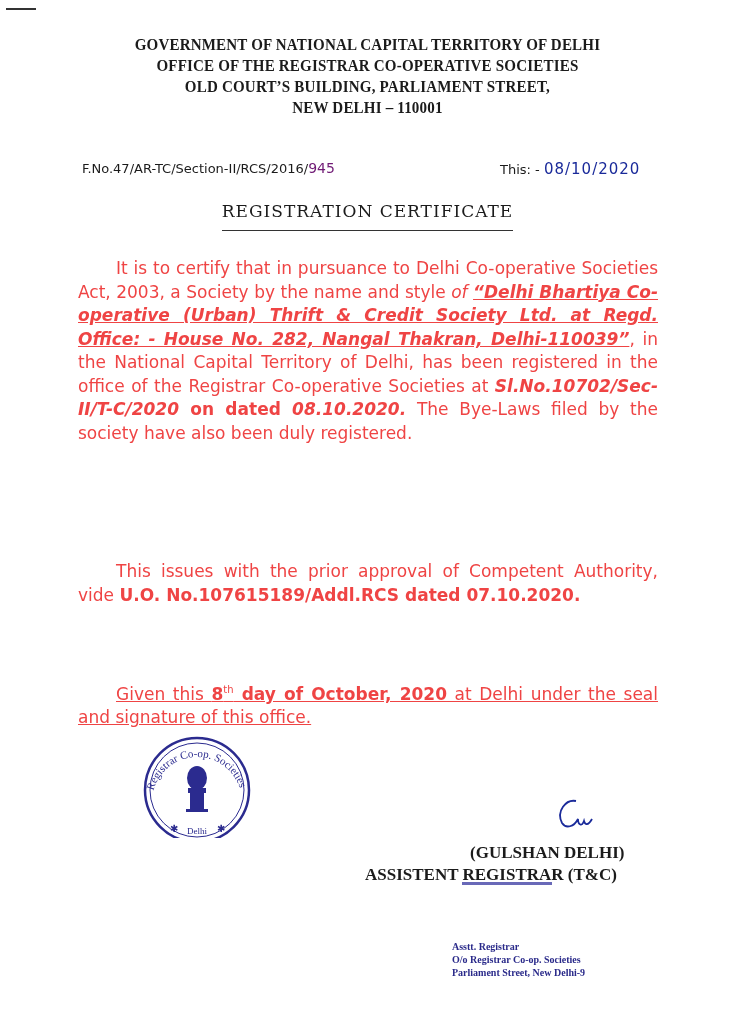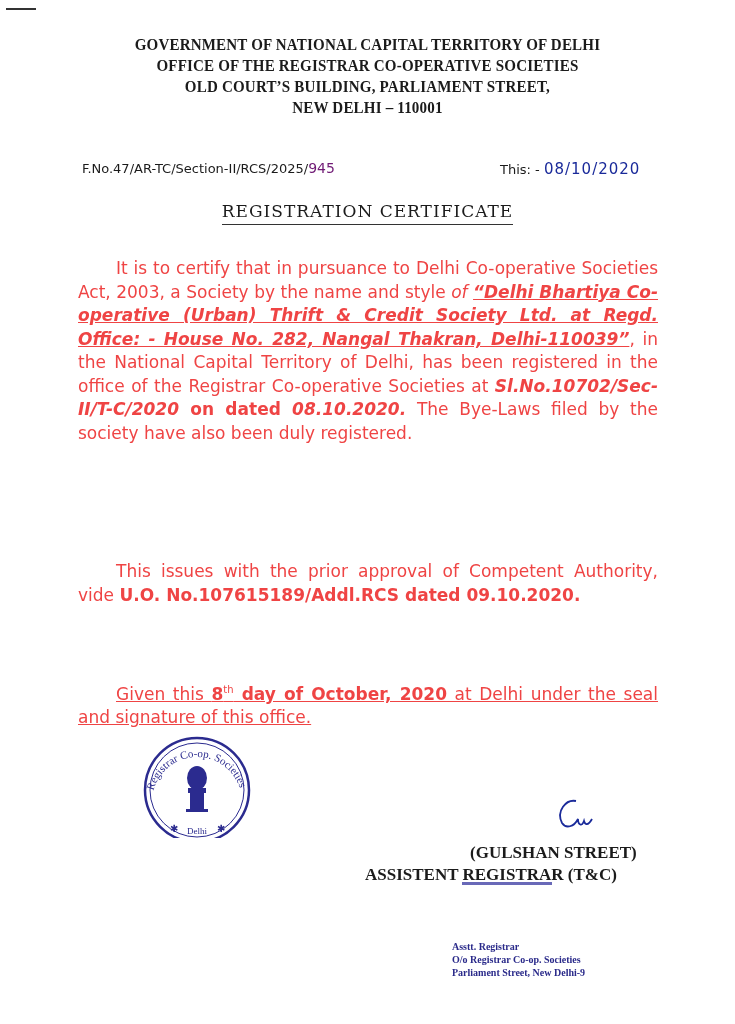--- a/index.html
+++ b/index.html
@@ -10,21 +10,21 @@
     transform: scaleX(0.86); transform-origin: 367px 0; letter-spacing: 0.2px; }
   .header div { white-space: nowrap; }
   .ref-line { position: absolute; top: 160px; left: 0; width: 735px;
     font-family: "DejaVu Sans", sans-serif; font-size: 13px; }
   .ref-no { position: absolute; left: 82px; }
   .ref-hand { color: #701a75; font-family: "DejaVu Sans", sans-serif; font-size: 14px; }
   .dated { position: absolute; left: 500px; }
   .dated-hand { color: #1a2a9a; font-size: 15px; letter-spacing: 1px; margin-top: 16px; }
   .title { position: absolute; top: 201px; left: 0; width: 735px; text-align: center;
     font-family: "DejaVu Serif", serif; font-size: 17px; letter-spacing: 1px; }
-  .title span { border-bottom: 1.5px solid #333; padding-bottom: 3px; }
+  .title span { border-bottom: 1.5px solid #333; padding-bottom: 9px; }
   .body-text { position: absolute; left: 78px; width: 580px;
     font-family: "DejaVu Sans", sans-serif; font-size: 17px; line-height: 23.5px;
     text-align: justify; color: #ef4444; }
   .p1 { top: 257px; }
   .p2 { top: 560px; }
   .p3 { top: 678px; text-decoration: underline; }
   .indent { display: inline-block; width: 38px; }
   .society { font-style: italic; font-weight: bold; text-decoration: underline; }
   .em { font-style: italic; font-weight: bold; }
   .b { font-weight: bold; }
@@ -45,29 +45,29 @@
 <div class="scratch"></div>
 
 <div class="header">
   <div>GOVERNMENT OF NATIONAL CAPITAL TERRITORY OF DELHI</div>
   <div>OFFICE OF THE REGISTRAR CO-OPERATIVE SOCIETIES</div>
   <div>OLD COURT’S BUILDING, PARLIAMENT STREET,</div>
   <div>NEW DELHI – 110001</div>
 </div>
 
 <div class="ref-line">
-  <span class="ref-no"><span>F.No.47/AR-TC/Section-II/RCS/2025/</span><span class="ref-hand">945</span></span>
+  <span class="ref-no"><span>F.No.47/AR-TC/Section-II/RCS/2016/</span><span class="ref-hand">945</span></span>
   <span class="dated"><span>This: - </span><span class="dated-hand">08/10/2020</span></span>
 </div>
 
 <div class="title"><span>REGISTRATION CERTIFICATE</span></div>
 
 <div class="body-text p1"><span class="indent"></span><span>It is to certify that in pursuance to Delhi Co-operative Societies Act, 2003, a Society by the name and style </span><em>of </em><span class="society">“Delhi Bhartiya Co-operative (Urban) Thrift &amp; Credit Society Ltd. at Regd. Office: - House No. 282, Nangal Thakran, Delhi-110039”</span><span>, in the National Capital Territory of Delhi, has been registered in the office of the Registrar Co-operative Societies at </span><span class="em">Sl.No.10702/Sec-II/T-C/2020</span><span class="b"> on dated </span><span class="em">08.10.2020.</span><span> The Bye-Laws filed by the society have also been duly registered.</span></div>
 
-<div class="body-text p2"><span class="indent"></span><span>This issues with the prior approval of Competent Authority, vide </span><span class="b">U.O. No.107615189/Addl.RCS dated 09.10.2020.</span></div>
+<div class="body-text p2"><span class="indent"></span><span>This issues with the prior approval of Competent Authority, vide </span><span class="b">U.O. No.107615189/Addl.RCS dated 07.10.2020.</span></div>
 
 <div class="body-text p3"><span class="indent"></span><span>Given this </span><span class="b">8</span><sup>th</sup><span class="b"> day of October, 2020</span><span> at Delhi under the seal and signature of this office.</span></div>
 
 <svg class="seal" viewBox="0 0 150 108">
   <defs>
     <path id="sealArcTop" d="M 30 72 A 45 45 0 1 1 120 72"></path>
   </defs>
   <circle cx="75" cy="60" r="52" fill="none" stroke="#2b2b8f" stroke-width="2.5"></circle>
   <circle cx="75" cy="60" r="47" fill="none" stroke="#2b2b8f" stroke-width="1"></circle>
   <text font-family="Liberation Serif, serif" font-size="11" fill="#2b2b8f"><textPath href="#sealArcTop" startOffset="8%">Registrar Co-op. Societies</textPath></text>
@@ -80,21 +80,21 @@
   <text x="48" y="102" font-family="Liberation Serif, serif" font-size="10" fill="#2b2b8f">✱</text>
   <text x="95" y="102" font-family="Liberation Serif, serif" font-size="10" fill="#2b2b8f">✱</text>
   <text x="75" y="104" text-anchor="middle" font-family="Liberation Serif, serif" font-size="9" fill="#2b2b8f">Delhi</text>
 </svg>
 
 <svg class="signature" viewBox="0 0 44 34">
   <path d="M 24 4 C 14 2 4 14 10 26 C 14 32 22 30 26 22 C 26 28 30 30 32 24 C 33 28 36 29 40 22" fill="none" stroke="#1a2a9a" stroke-width="1.8"></path>
 </svg>
 
 <div class="sign-block">
-  <div class="sign-name">(GULSHAN STREET)</div>
+  <div class="sign-name">(GULSHAN DELHI)</div>
   <div class="sign-desig">ASSISTENT REGISTRAR (T&amp;C)</div>
 </div>
 
 <div class="stamp-scribble"></div>
 <div class="stamp">
   <div>Asstt. Registrar</div>
   <div>O/o Registrar Co-op. Societies</div>
   <div>Parliament Street, New Delhi-9</div>
 </div>
 

